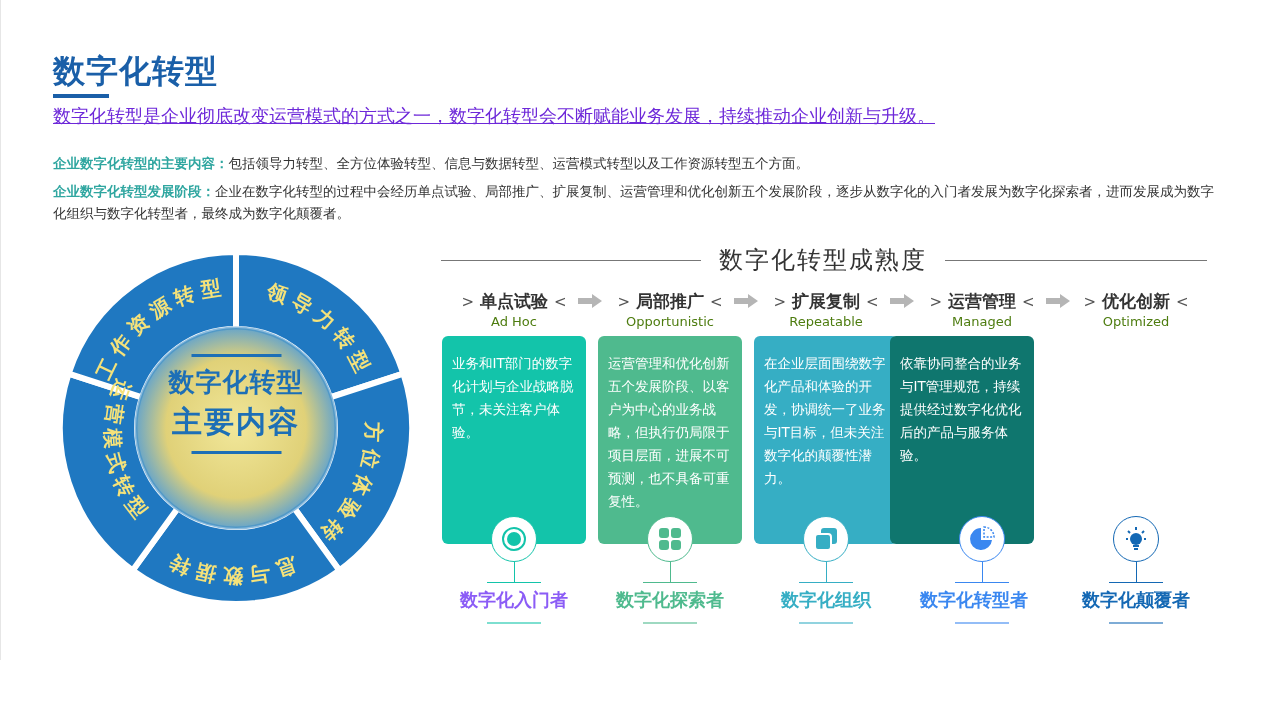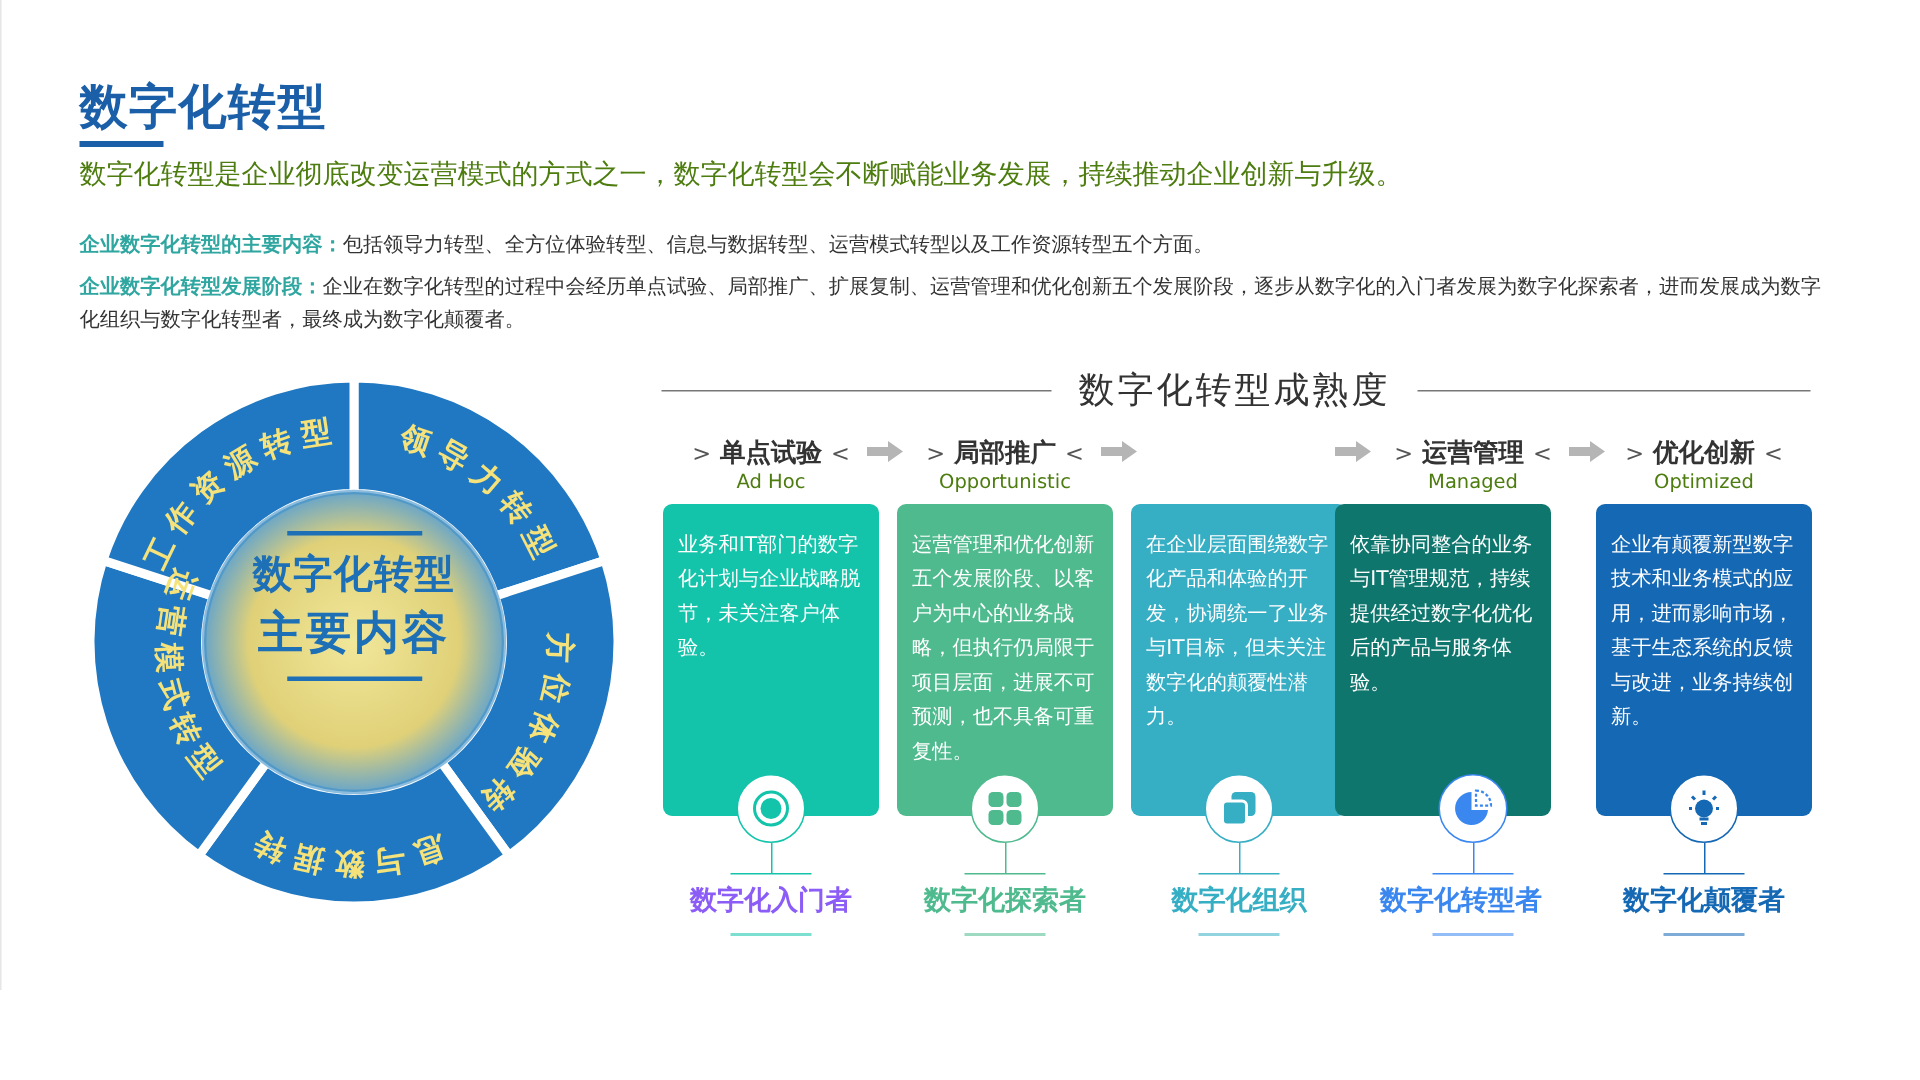--- a/index.html
+++ b/index.html
@@ -5,21 +5,21 @@
   * { box-sizing: border-box; margin: 0; padding: 0; }
   html, body { width: 1280px; height: 720px; overflow: hidden; background: #f4f4f4; }
   body { font-family: "DejaVu Sans", "Liberation Sans", sans-serif; color: #333; position: relative; }
 
   .slide { position: absolute; left: 0; top: 0; width: 1280px; height: 660px; background: #fff;
            box-shadow: 0 2px 4px rgba(0,0,0,0.15); border-left: 1px solid #e6e6e6; }
   .footer { position: absolute; left: 0; top: 660px; width: 1280px; height: 60px; background: #fff; }
 
   .title { position: absolute; left: 52px; top: 50px; font-size: 32px; font-weight: bold; color: #1a5fa8; letter-spacing: 1px; }
   .title-bar { position: absolute; left: 52px; top: 94px; width: 56px; height: 4px; background: #1a5fa8; }
-  .subtitle { position: absolute; left: 52px; top: 104px; font-size: 18px; color: #4d7c0f; white-space: nowrap; }
+  .subtitle { position: absolute; left: 52px; top: 104px; font-size: 18px; color: #6d28d9; white-space: nowrap; text-decoration: underline; }
 
   .para { position: absolute; left: 52px; font-size: 13.5px; color: #333; line-height: 22px; width: 1170px; }
   .para .lbl { font-weight: bold; color: #2fa6a0; }
   .p1 { top: 152px; }
   .p2 { top: 180px; }
 
   
   .wheel { position: absolute; left: 57px; top: 250px; width: 356px; height: 356px; }
   .center-text { position: absolute; left: 235px; top: 404px; transform: translate(-50%,-50%); text-align: center; color: #1d6fb6; font-weight: bold; }
   .center-text .l1 { font-size: 26px; letter-spacing: 1px; }
@@ -137,20 +137,24 @@
     </div>
     <div class="stem" style="left:228px;background:#4fba8e"></div>
     <div class="base" style="left:228px;background:#4fba8e"></div>
     <div class="role" style="left:156px;color:#4fba8e">数字化探索者</div>
     <div class="underline" style="left:228px;background:#4fba8e"></div>
 
     <svg class="arrow" style="left:292px" viewBox="0 0 24 14">
         <path d="M0 4h14V0l10 7-10 7v-4H0z" fill="#b5b5b5"></path>
       </svg>
 
+    <div class="stage" style="left:312px">
+      <div class="stage-head"><span class="br">&gt;</span> <span>扩展复制</span> <span class="br">&lt;</span></div>
+      <div class="stage-en">Repeatable</div>
+    </div>
     <div class="card" style="left:312px;background:#36aec4">在企业层面围绕数字化产品和体验的开发，协调统一了业务与IT目标，但未关注数字化的颠覆性潜力。</div>
     <div class="icon-circle" style="left:384px;border-color:#36aec4">
       <svg width="24" height="24" viewBox="0 0 24 24" fill="#36aec4">
           <rect x="7" y="1" width="16" height="16" rx="3"></rect>
           <rect x="1" y="7" width="16" height="16" rx="3" fill="#36aec4" stroke="#fff" stroke-width="2"></rect>
         </svg>
     </div>
     <div class="stem" style="left:384px;background:#36aec4"></div>
     <div class="base" style="left:384px;background:#36aec4"></div>
     <div class="role" style="left:312px;color:#36aec4">数字化组织</div>
@@ -177,21 +181,20 @@
     <div class="underline" style="left:540px;background:#3a87f0"></div>
 
     <svg class="arrow" style="left:604px" viewBox="0 0 24 14">
         <path d="M0 4h14V0l10 7-10 7v-4H0z" fill="#b5b5b5"></path>
       </svg>
 
     <div class="stage" style="left:622px">
       <div class="stage-head"><span class="br">&gt;</span> <span>优化创新</span> <span class="br">&lt;</span></div>
       <div class="stage-en">Optimized</div>
     </div>
-    <div class="card" style="left:622px;background:#1468b4">企业有颠覆新型数字技术和业务模式的应用，进而影响市场，基于生态系统的反馈与改进，业务持续创新。</div>
     <div class="icon-circle" style="left:694px;border-color:#1468b4">
       <svg width="26" height="26" viewBox="0 0 26 26">
           <circle cx="13" cy="13" r="6" fill="#1468b4"></circle>
           <rect x="10" y="19" width="6" height="2" fill="#1468b4"></rect>
           <rect x="11" y="22" width="4" height="2" fill="#1468b4"></rect>
           <g stroke="#1468b4" stroke-width="2">
             <line x1="13" y1="1" x2="13" y2="4"></line>
             <line x1="3" y1="13" x2="5" y2="13"></line>
             <line x1="21" y1="13" x2="23" y2="13"></line>
             <line x1="5" y1="5" x2="7" y2="7"></line>

